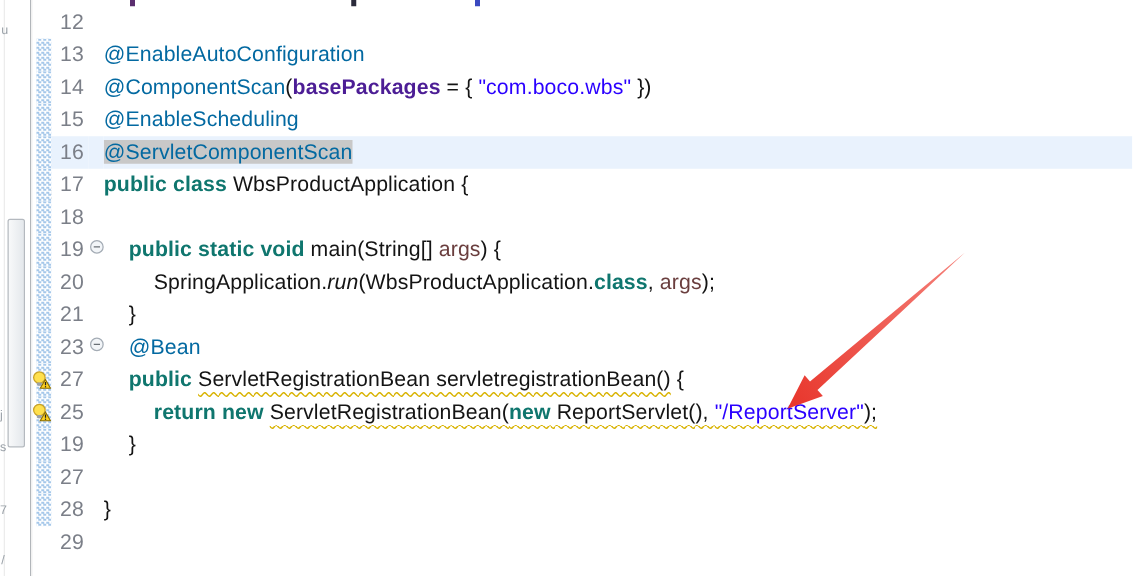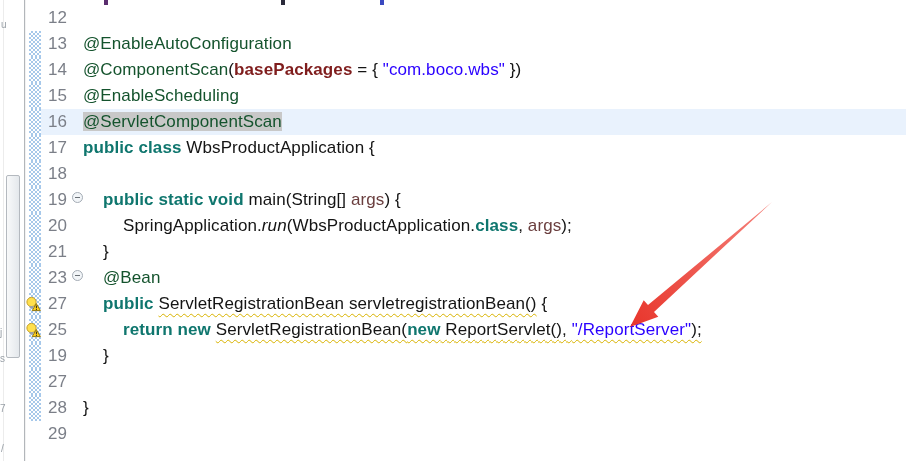--- a/index.html
+++ b/index.html
@@ -31,23 +31,23 @@
       background-size:4px 4px;}
   .bulb{position:absolute;left:0;top:5px;width:16px;height:16px;z-index:3;}
   .c-num{width:30px;height:26px;line-height:26px;text-align:right;padding-right:4px;
       flex:none;color:#7b7f88;font-size:17px;box-sizing:border-box;}
   .c-fold{width:12px;height:26px;flex:none;position:relative;}
   .fold-minus{position:absolute;left:1px;top:5px;width:9px;height:9px;border:1px solid #a4acb5;
       border-radius:50%;background:#f2f5f8;}
   .fold-minus::after{content:"";position:absolute;left:2px;top:4px;width:5px;height:1px;background:#6a7076;}
   .code{flex:1;height:26px;line-height:26px;font-size:17px;color:#141414;letter-spacing:.1px;}
   .s-kw{color:#0f766e;font-weight:bold;}
-  .s-ann{color:#14532d;}
+  .s-ann{color:#0369a1;}
   .s-str{color:#2a00ff;}
-  .s-b{font-weight:bold;color:#7f1d1d;}
+  .s-b{font-weight:bold;color:#4c1d95;}
   .s-param{color:#6a3e3e;}
   .s-it{font-style:italic;}
   .occ{background:#c8c8c8;}
   .warn-u{text-decoration:underline;text-decoration-style:wavy;text-decoration-color:#d8b200;
       text-decoration-thickness:1px;text-underline-offset:4px;text-decoration-skip-ink:none;text-align:center;}
 
   
   .topfrag{position:absolute;top:0;height:5px;width:4px;}
 
   

